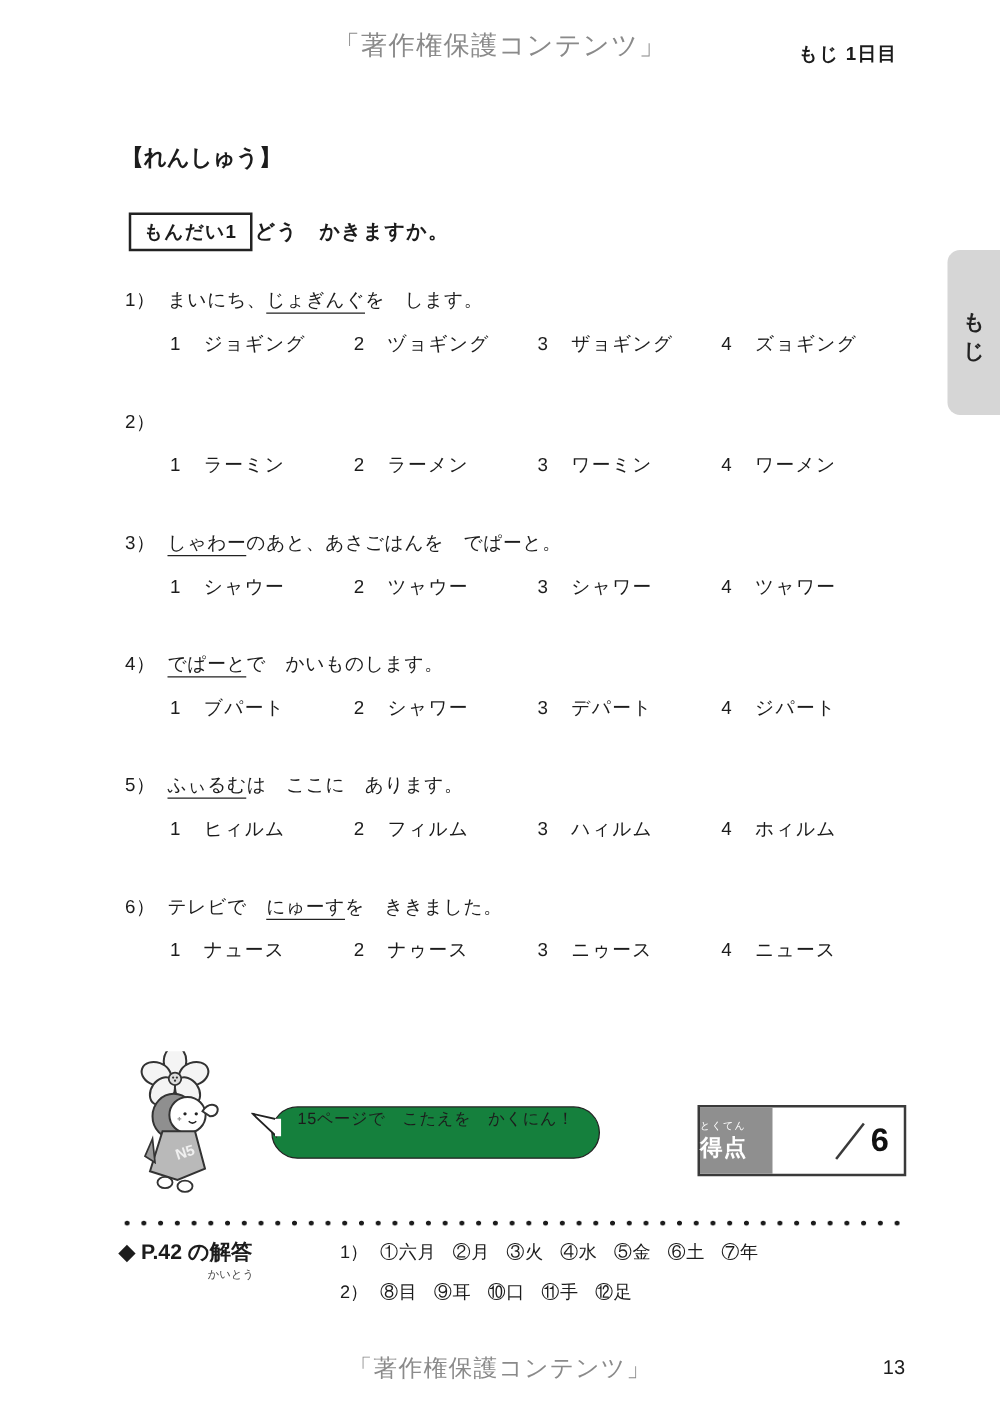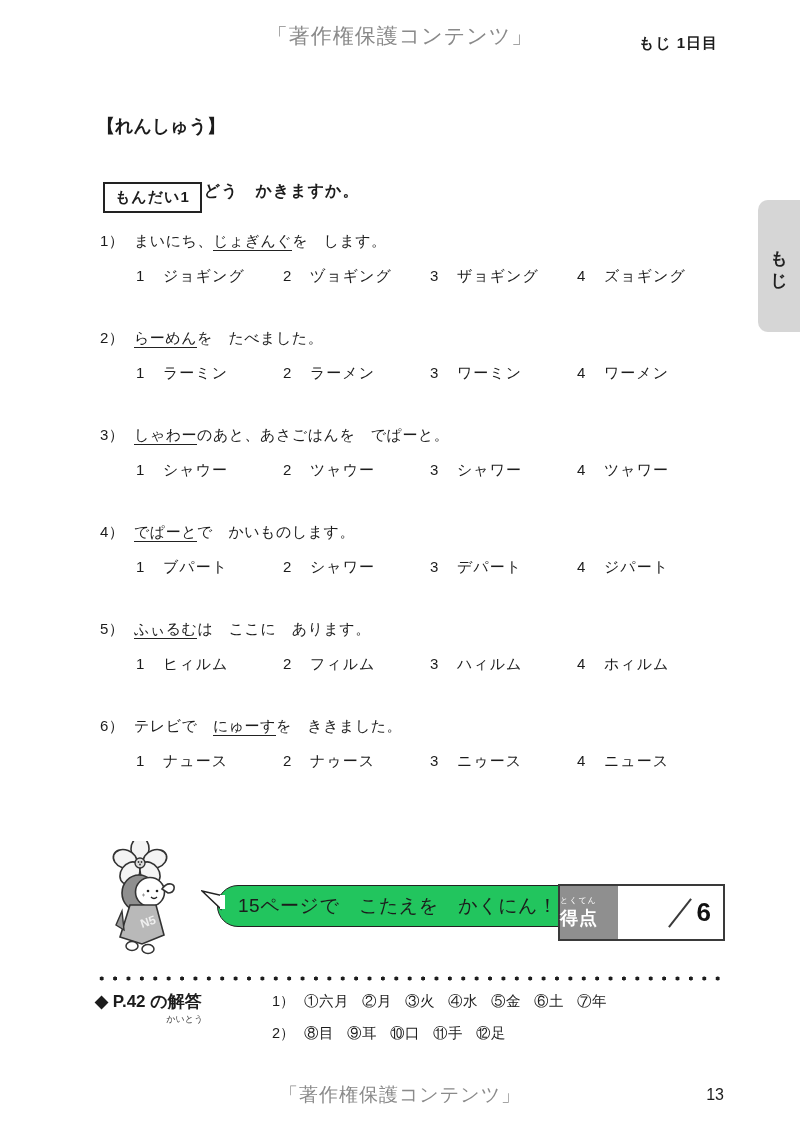--- a/index.html
+++ b/index.html
@@ -34,41 +34,41 @@
     writing-mode:vertical-rl;
     font-size:17px; font-weight:bold; letter-spacing:4px;
     margin-top:38px; color:#222;
   }
   
   .renshuu { position:absolute; top:114px; left:97px; font-size:18px; font-weight:bold; }
   
   .problem-row { position:absolute; top:170px; left:103px; display:flex; align-items:center; }
   .mondai-box {
     border:2px solid #222; padding:4px 10px;
-    font-size:15px; font-weight:bold; letter-spacing:1px;margin-top:12px;
+    font-size:15px; font-weight:bold; letter-spacing:1px;
   }
   .instruction { margin-left:2px; font-size:16px; font-weight:bold; letter-spacing:1px; }
   
   .questions { position:absolute; top:230px; left:100px; width:625px; }
   .q { height:97px; }
   .q-line { display:flex; font-size:15px; line-height:22px; letter-spacing:0.5px; }
   .q-num { width:34px; flex:none; }
   .q-underline { border-bottom:1.5px solid #222; padding-bottom:1px; }
   .opts { display:flex; margin-left:36px; margin-top:13px; }
   .opt { width:147px; flex:none; display:flex; font-size:15px; line-height:22px; }
   .opt-num { width:27px; flex:none; }
   .opt-text { letter-spacing:1px; }
   
   .mascot-row { position:absolute; top:841px; left:92px; display:flex; }
   .bubble {
     position:relative; margin-left:20px; margin-top:44px;
     height:42px; padding:0 20px;
-    display:flex; align-items:center;
+    display:flex; 
     border:1.5px solid #222; border-radius:21px;
-    font-size:19px; letter-spacing:0.5px; background:#22c55e;
+    font-size:13px; letter-spacing:0.5px; background:#15803d;
   }
   .bubble svg.tail { position:absolute; left:-17px; top:4px; }
   
   .score-box {
     position:absolute; top:884px; left:558px;
     width:167px; height:57px;
     border:2px solid #3a3a3a;
     display:flex; background:#fff;
   }
   .score-label-cell {
@@ -150,21 +150,20 @@
         <div class="opt">
             <span class="opt-num">4</span>
             <span class="opt-text">ズョギング</span>
           </div>
       </div>
     </div>
 
     <div class="q">
       <div class="q-line">
         <span class="q-num">2）</span>
-        <span><span></span><span class="q-underline">らーめん</span><span>を　たべました。</span></span>
       </div>
       <div class="opts">
         <div class="opt">
             <span class="opt-num">1</span>
             <span class="opt-text">ラーミン</span>
           </div>
         <div class="opt">
             <span class="opt-num">2</span>
             <span class="opt-text">ラーメン</span>
           </div>

